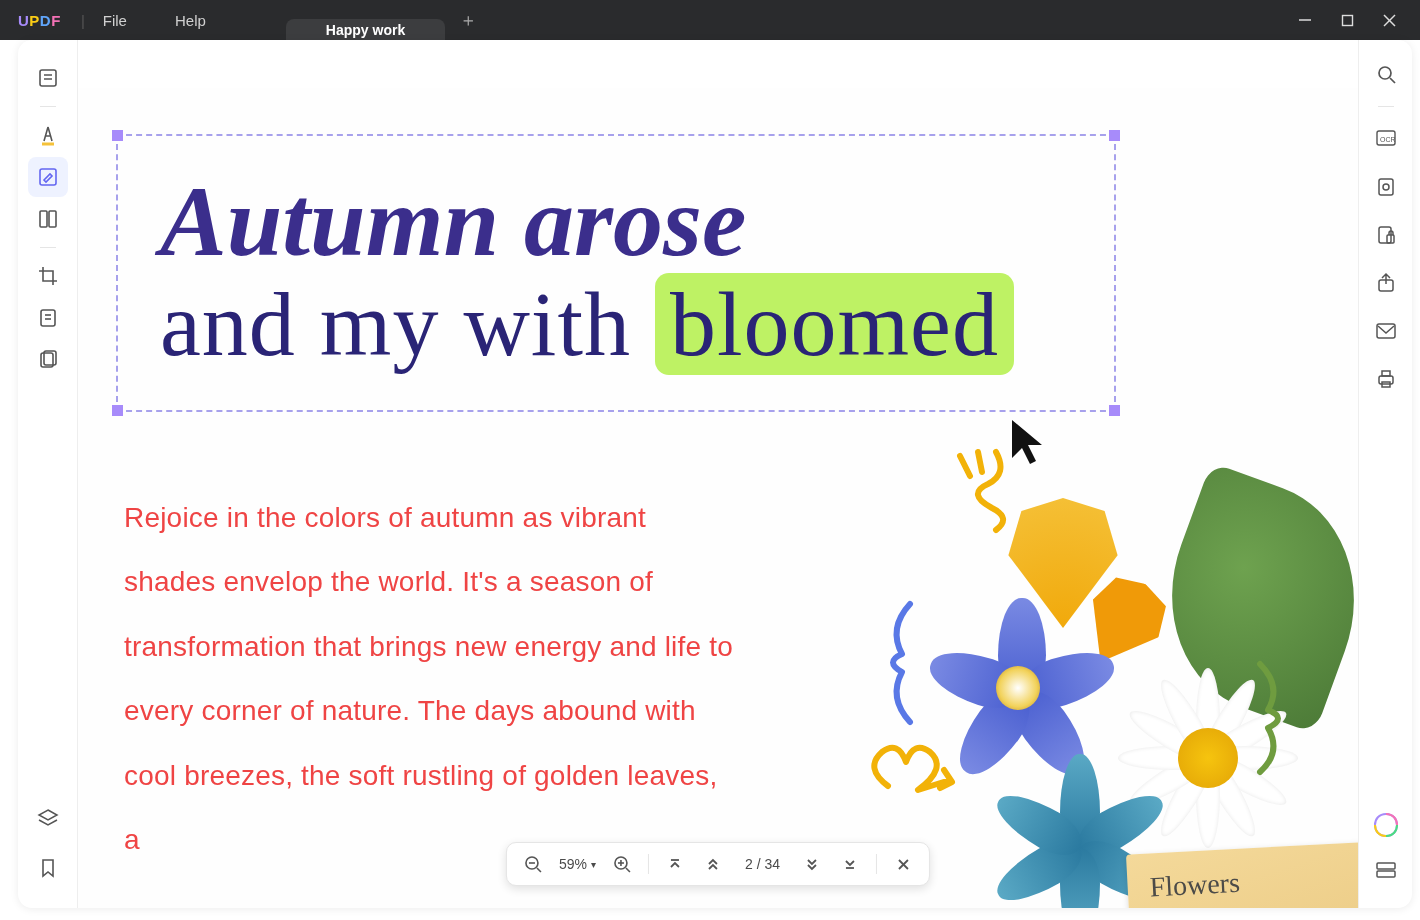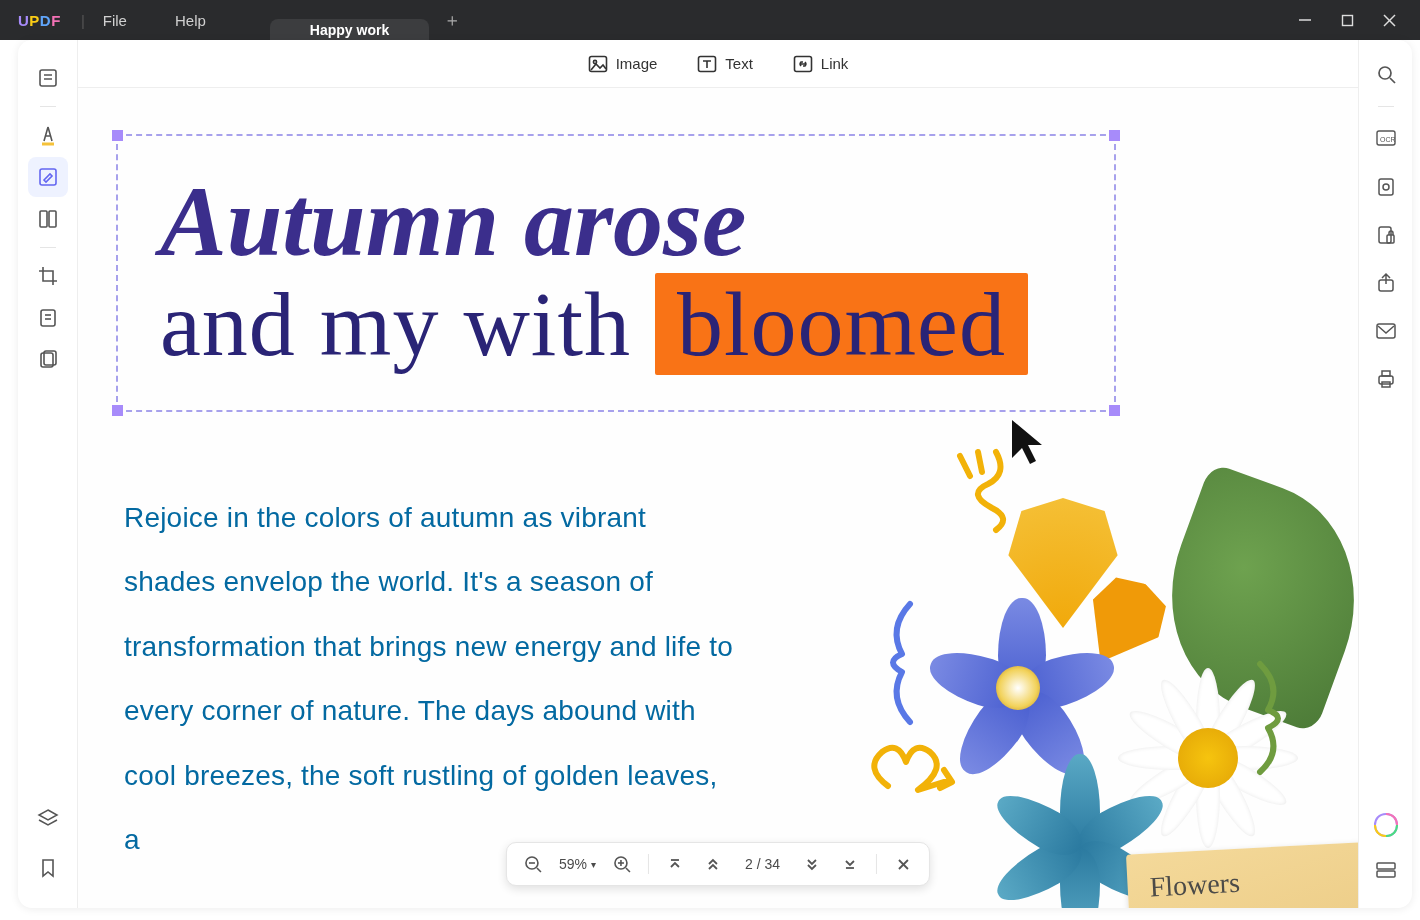--- a/index.html
+++ b/index.html
@@ -7,21 +7,21 @@
 
   
   .titlebar { height:40px; background:#2a2b2d; display:flex; align-items:center; color:#d0d0d0; font-size:15px; padding:0 10px 0 18px; }
   .titlebar .logo { font-weight:700; letter-spacing:0.5px; margin-right:20px; }
   .titlebar .logo span.u { color:#a78bfa; }
   .titlebar .logo span.p { color:#facc15; }
   .titlebar .logo span.d { color:#60a5fa; }
   .titlebar .logo span.f { color:#f472b6; }
   .titlebar .sep { color:#555; margin-right:18px; }
   .titlebar .menu-item { margin-right:48px; cursor:pointer; }
-  .titlebar .tab { background:#3c3d3f; height:21px; align-self:flex-end; border-radius:8px 8px 0 0; padding:0 40px; display:flex; align-items:center; color:#fff; font-weight:600; font-size:14px; margin-left:16px;}
+  .titlebar .tab { background:#3c3d3f; height:21px; align-self:flex-end; border-radius:8px 8px 0 0; padding:0 40px; display:flex; align-items:center; color:#fff; font-weight:600; font-size:14px; margin-left:32px;}
   .titlebar .newtab { width:34px; height:34px; display:flex; align-items:center; justify-content:center; color:#aaa; font-size:18px; cursor:pointer; margin-left:6px;}
   .titlebar .spacer { flex:1; }
   .titlebar .winbtn { width:42px; height:40px; display:flex; align-items:center; justify-content:center; cursor:pointer; color:#ddd; }
   .titlebar .winbtn svg { stroke:#ddd; }
 
   
   .appframe { position:absolute; left:18px; right:8px; top:40px; bottom:12px; background:#fff; border-radius:14px; box-shadow:0 1px 8px rgba(0,0,0,0.08); overflow:hidden; }
 
   
   .leftbar { position:absolute; left:0; top:0; bottom:0; width:60px; border-right:1px solid #eee; display:flex; flex-direction:column; align-items:center; padding-top:18px; gap:2px;}
@@ -47,26 +47,26 @@
 
   
   .sel { position:absolute; left:38px; top:46px; width:1000px; height:278px; border:2px dashed #a7a1ec; }
   .handle { width:11px; height:11px; background:#a78bfa; position:absolute; }
   .handle.tl{ left:-6px; top:-6px;} .handle.tr{ right:-6px; top:-6px;}
   .handle.bl{ left:-6px; bottom:-6px;} .handle.br{ right:-6px; bottom:-6px;}
 
   .heading { position:absolute; left:82px; top:84px; width:940px; }
   .heading .l1 { font-family: Georgia, "Times New Roman", serif; font-style:italic; font-weight:800; font-size:100px; color:#3b2e8c; line-height:1; }
   .heading .l2 { font-family: Georgia, "Times New Roman", serif; font-size:92px; color:#2a2476; line-height:1.05; margin-top:4px; letter-spacing:1px;}
-  .heading .hl { background:#f97316; padding:0 22px; border-radius:2px; }
+  .heading .hl { background:#bef264; padding:0 15px; border-radius:14px; }
 
   .cursor-arrow { position:absolute; left:930px; top:330px; font-size:42px; }
 
   
-  .para { position:absolute; left:46px; top:398px; width:610px; font-size:28px; line-height:2.3; color:#0369a1; font-weight:500; letter-spacing:0.2px;}
+  .para { position:absolute; left:46px; top:398px; width:610px; font-size:28px; line-height:2.3; color:#ef4444; font-weight:500; letter-spacing:0.2px;}
   .scribble { position:relative; display:inline-block; }
   .scribble::after{ content:""; position:absolute; left:-10px; right:-10px; top:6px; bottom:-8px; background: radial-gradient(ellipse at 20% 40%, #2adba7 0%, #2adba7 40%, transparent 60%), radial-gradient(ellipse at 60% 70%, #2adba7 0%, #2adba7 40%, transparent 60%), radial-gradient(ellipse at 90% 50%, #2adba7 0%, #2adba7 36%, transparent 56%); border-radius:40px; opacity:0.9; z-index:-1;}
 
   
   .floral { position:absolute; right:-40px; top:360px; width:540px; height:520px; }
   .leaf { position:absolute; right:40px; top:40px; width:190px; height:220px; background:radial-gradient(ellipse at 35% 40%, #6ea24f, #4c7a37); border-radius:10% 60% 10% 60%; transform:rotate(20deg);}
   .ginkgo { position:absolute; left:140px; top:50px; width:130px; height:130px; background:radial-gradient(circle at 50% 100%, #f1a90b, #f5c23a); clip-path: polygon(50% 100%, 8% 44%, 18% 10%, 50% 0%, 82% 10%, 92% 44%);}
   .ginkgo2{ position:absolute; left:220px; top:130px; width:90px; height:90px; background:#f09a08; clip-path: polygon(50% 100%, 8% 44%, 18% 10%, 50% 0%, 82% 10%, 92% 44%); transform:rotate(30deg);}
   .daisy { position:absolute; left:250px; top:210px; width:200px; height:200px; }
   .daisy .petal{position:absolute; left:88px; top:10px; width:24px; height:90px; background:#fff; border-radius:50% 50% 50% 50%/60% 60% 40% 40%; transform-origin:12px 90px; box-shadow: inset 0 0 4px rgba(0,0,0,0.1);}
@@ -240,44 +240,20 @@
         </svg>
       <div class="tb">
           <svg width="22" height="18" fill="none" stroke="currentColor" stroke-width="1.5">
             <rect x="2" y="2" width="18" height="6" rx="1"></rect>
             <rect x="2" y="10" width="18" height="6" rx="1"></rect>
           </svg>
         </div>
     </div>
   </div>
 
-  <div class="toprow">
-    <div class="tool">
-      <svg width="20" height="18" fill="none" stroke-width="1.6">
-          <rect x="1.5" y="1.5" width="17" height="15" rx="2"></rect>
-          <circle cx="7" cy="7" r="1.6"></circle>
-          <polyline points="3,15 8,9 12,13 15,10 18,14"></polyline>
-        </svg>
-      <span>Image</span>
-    </div>
-    <div class="tool">
-      <svg width="20" height="18" fill="none" stroke-width="1.6">
-          <rect x="1.5" y="1.5" width="17" height="15" rx="2"></rect>
-          <path d="M6 6 H14 M10 6 V13"></path>
-        </svg>
-      <span>Text</span>
-    </div>
-    <div class="tool">
-      <svg width="20" height="18" fill="none" stroke-width="1.6">
-          <rect x="1.5" y="1.5" width="17" height="15" rx="2"></rect>
-          <path d="M8 11 A3 3 0 0 1 8 7 L10 7 M12 7 A3 3 0 0 1 12 11 L10 11 M8 9 H12"></path>
-        </svg>
-      <span>Link</span>
-    </div>
-  </div>
 
   <div class="canvas">
 
      <div class="sel">
         <div class="handle tl"></div>
         <div class="handle tr"></div>
         <div class="handle bl"></div>
         <div class="handle br"></div>
      </div>
 

